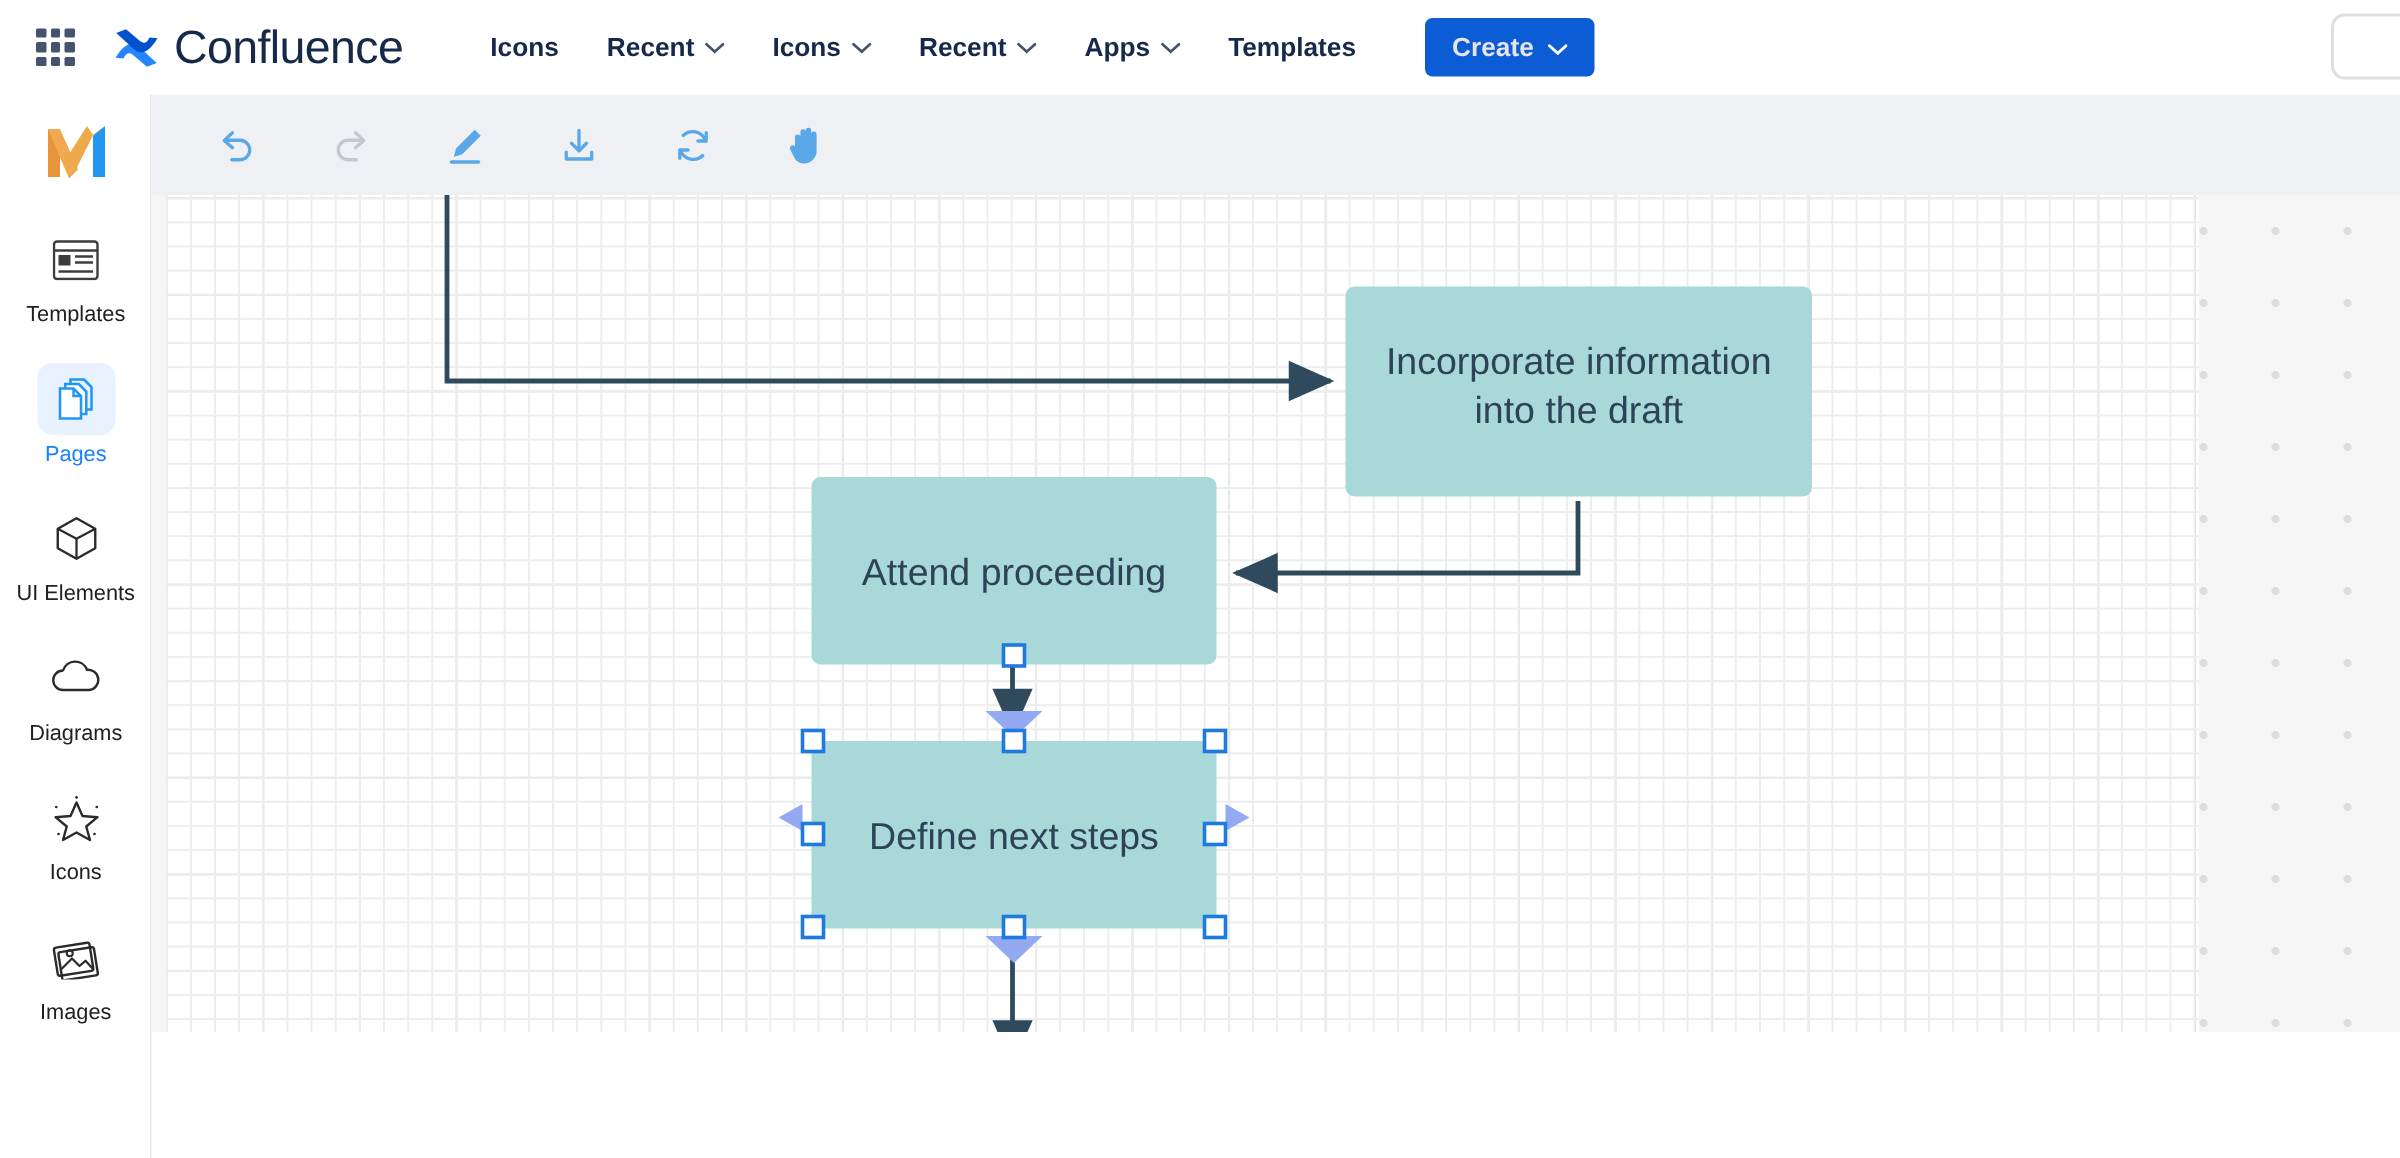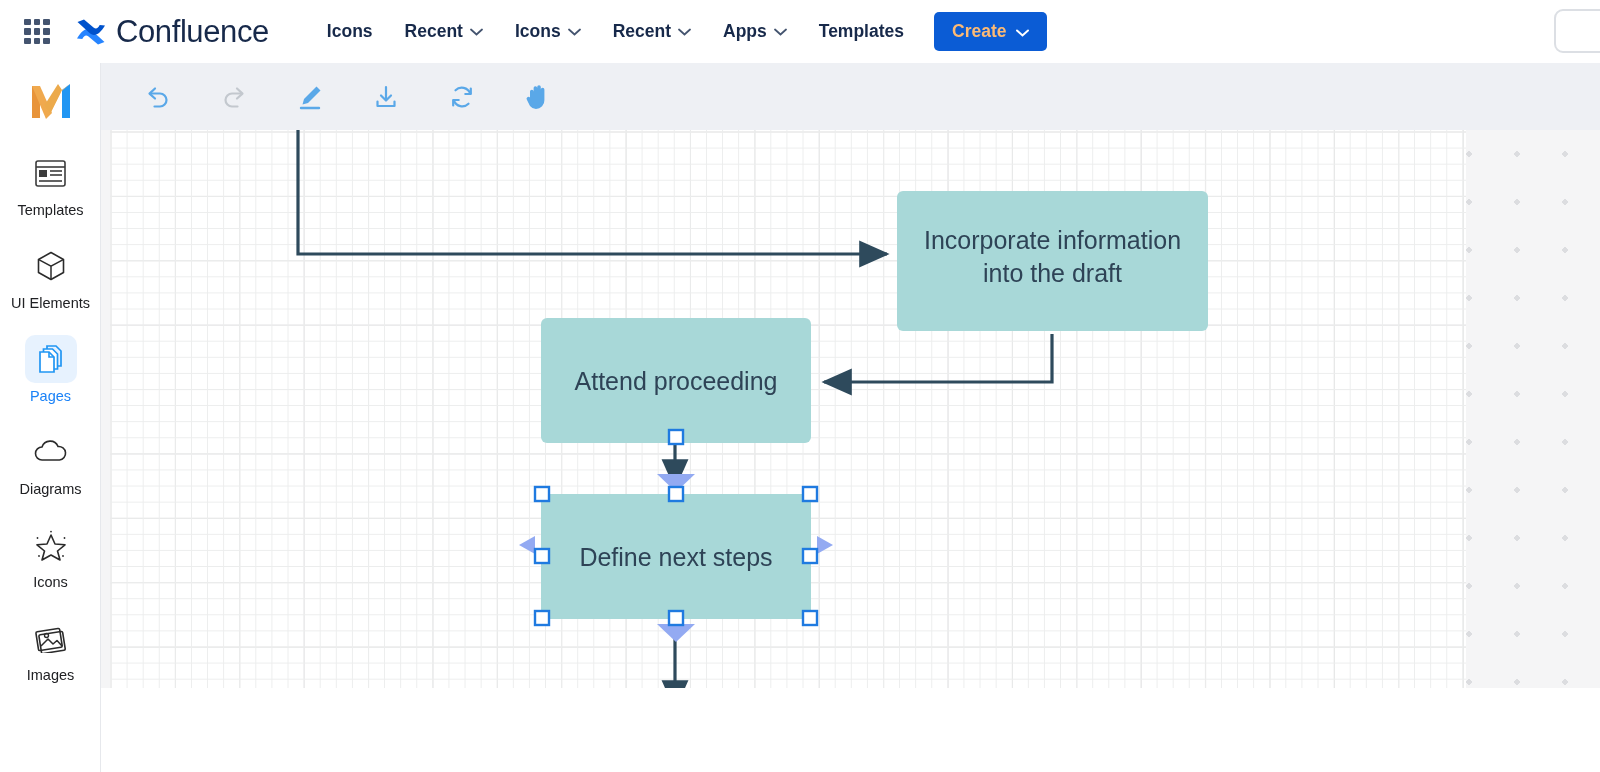--- a/index.html
+++ b/index.html
@@ -58,26 +58,26 @@
     padding: 6px 16px;
     border-radius: 4px;
     cursor: pointer;
     white-space: nowrap;
   }
   .nav-item .chev { margin-left: 7px; display: inline-block; }
   .nav-item .chev svg { display: block; }
   #create-btn {
     display: flex; align-items: center;
     background: #0b5cd5;
-    color: #fdba74;
+    color: #e5e5e5;
     font-size: 17.5px;
     font-weight: 600;
     border-radius: 5px;
     padding: 9px 18px;
-    margin-left: 14px;
+    margin-left: 30px;
     cursor: pointer;
     border: none;
     font-family: "Liberation Sans", sans-serif;
   }
   #create-btn .chev { margin-left: 9px; display: inline-block; }
   #topright-box {
     position: absolute;
     left: 1554px; top: 9px;
     width: 60px; height: 44px;
     border: 2px solid #dcdfe4;
@@ -292,41 +292,41 @@
         <line x1="1" y1="7" x2="30" y2="7" stroke="#3c3c3c" stroke-width="1.6"></line>
         <rect x="4" y="10" width="8" height="7" fill="#3c3c3c"></rect>
         <line x1="15" y1="11" x2="27" y2="11" stroke="#3c3c3c" stroke-width="1.6"></line>
         <line x1="15" y1="15" x2="27" y2="15" stroke="#3c3c3c" stroke-width="1.6"></line>
         <line x1="4" y1="21" x2="27" y2="21" stroke="#3c3c3c" stroke-width="1.6"></line>
       </svg>
     </span>
     <span class="side-label">Templates</span>
   </div>
 
-  <div class="side-item">
-    <span class="side-icon">
-      <svg width="28" height="30" viewBox="0 0 28 30">
-        <path d="M14 1.5 L26.5 8.5 V21.5 L14 28.5 L1.5 21.5 V8.5 Z" fill="none" stroke="#2b2b2b" stroke-width="1.6" stroke-linejoin="round"></path>
-        <path d="M1.8 8.7 L14 15.2 L26.2 8.7" fill="none" stroke="#2b2b2b" stroke-width="1.5"></path>
-        <path d="M14 15.2 V28.3" fill="none" stroke="#2b2b2b" stroke-width="1.5"></path>
-      </svg>
-    </span>
-    <span class="side-label">UI Elements</span>
-  </div>
-
   <div class="side-item active">
     <span class="side-icon">
       <svg width="29" height="30" viewBox="0 0 29 30">
         <path d="M11 2 h9 l5 5 v15 h-14 z" fill="none" stroke="#2196f3" stroke-width="1.7"></path>
         <path d="M7.5 5 h9 l5 5 v15 h-14 z" fill="#ffffff" stroke="#2196f3" stroke-width="1.7"></path>
         <path d="M4 8 h9 l5 5 v15 h-14 z" fill="#ffffff" stroke="#2196f3" stroke-width="1.7"></path>
         <path d="M13 8 v5 h5" fill="none" stroke="#2196f3" stroke-width="1.6"></path>
       </svg>
     </span>
     <span class="side-label">Pages</span>
+  </div>
+
+  <div class="side-item">
+    <span class="side-icon">
+      <svg width="28" height="30" viewBox="0 0 28 30">
+        <path d="M14 1.5 L26.5 8.5 V21.5 L14 28.5 L1.5 21.5 V8.5 Z" fill="none" stroke="#2b2b2b" stroke-width="1.6" stroke-linejoin="round"></path>
+        <path d="M1.8 8.7 L14 15.2 L26.2 8.7" fill="none" stroke="#2b2b2b" stroke-width="1.5"></path>
+        <path d="M14 15.2 V28.3" fill="none" stroke="#2b2b2b" stroke-width="1.5"></path>
+      </svg>
+    </span>
+    <span class="side-label">UI Elements</span>
   </div>
 
 
   <div class="side-item">
     <span class="side-icon">
       <svg width="36" height="24" viewBox="0 0 36 24">
         <path d="M9 20 a6.5 6.5 0 0 1 0-13 a8.5 8.5 0 0 1 16 -0.5 a6 6 0 0 1 1.5 13.5 Z" fill="none" stroke="#2b2b2b" stroke-width="1.6" stroke-linejoin="round"></path>
       </svg>
     </span>
     <span class="side-label">Diagrams</span>

